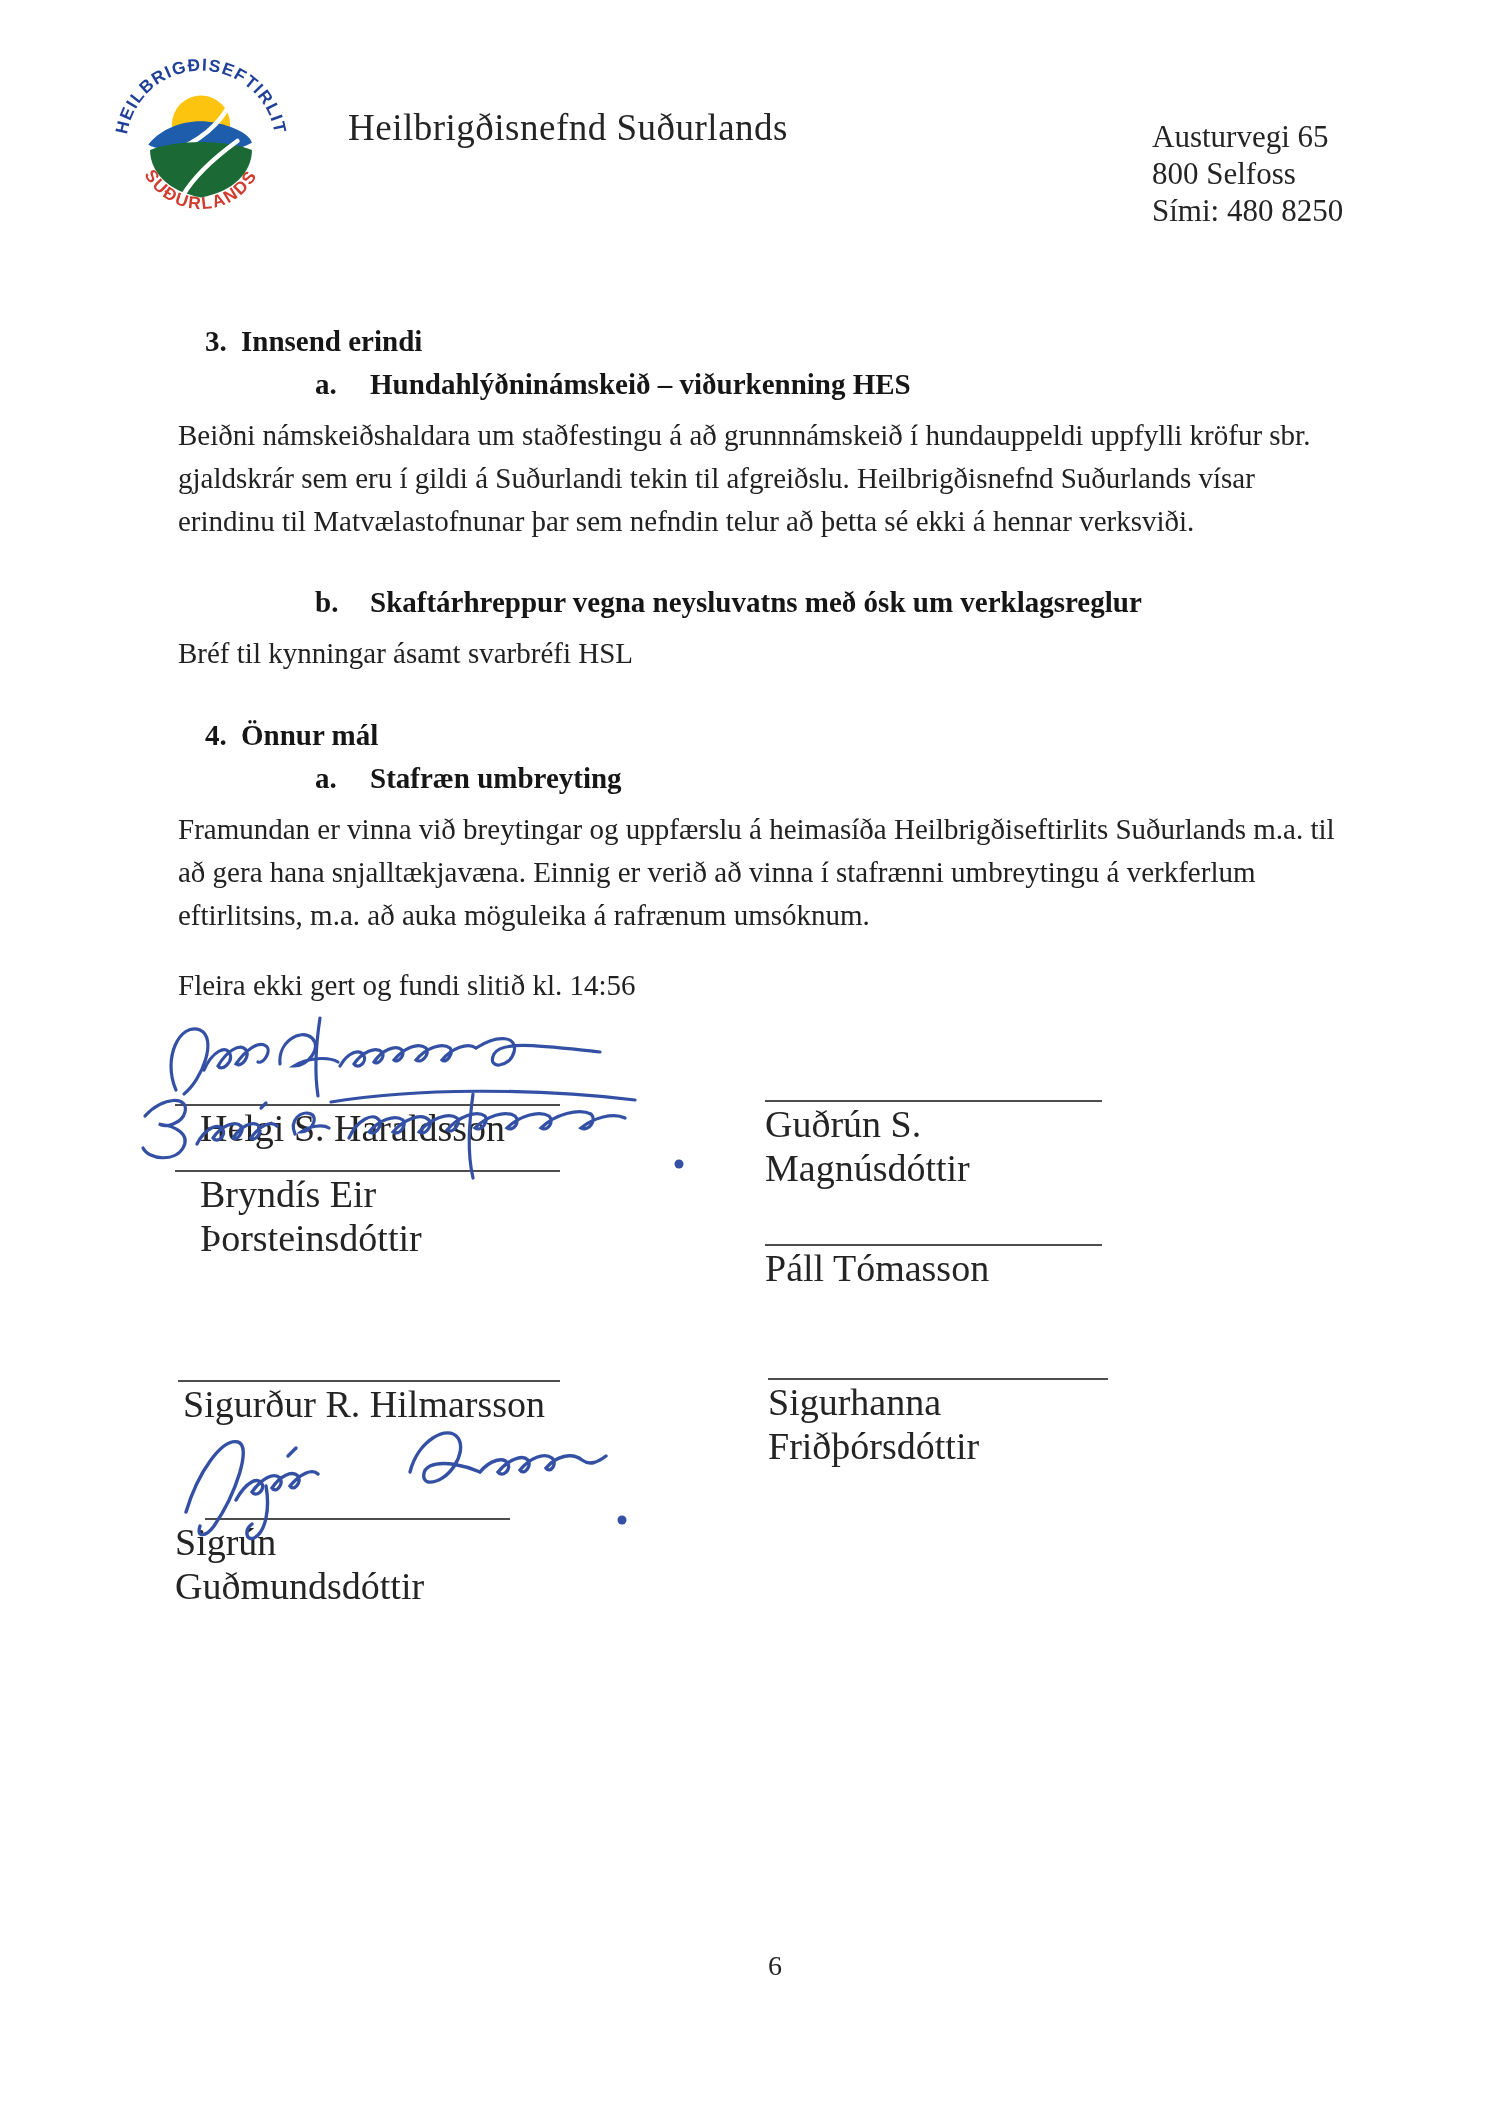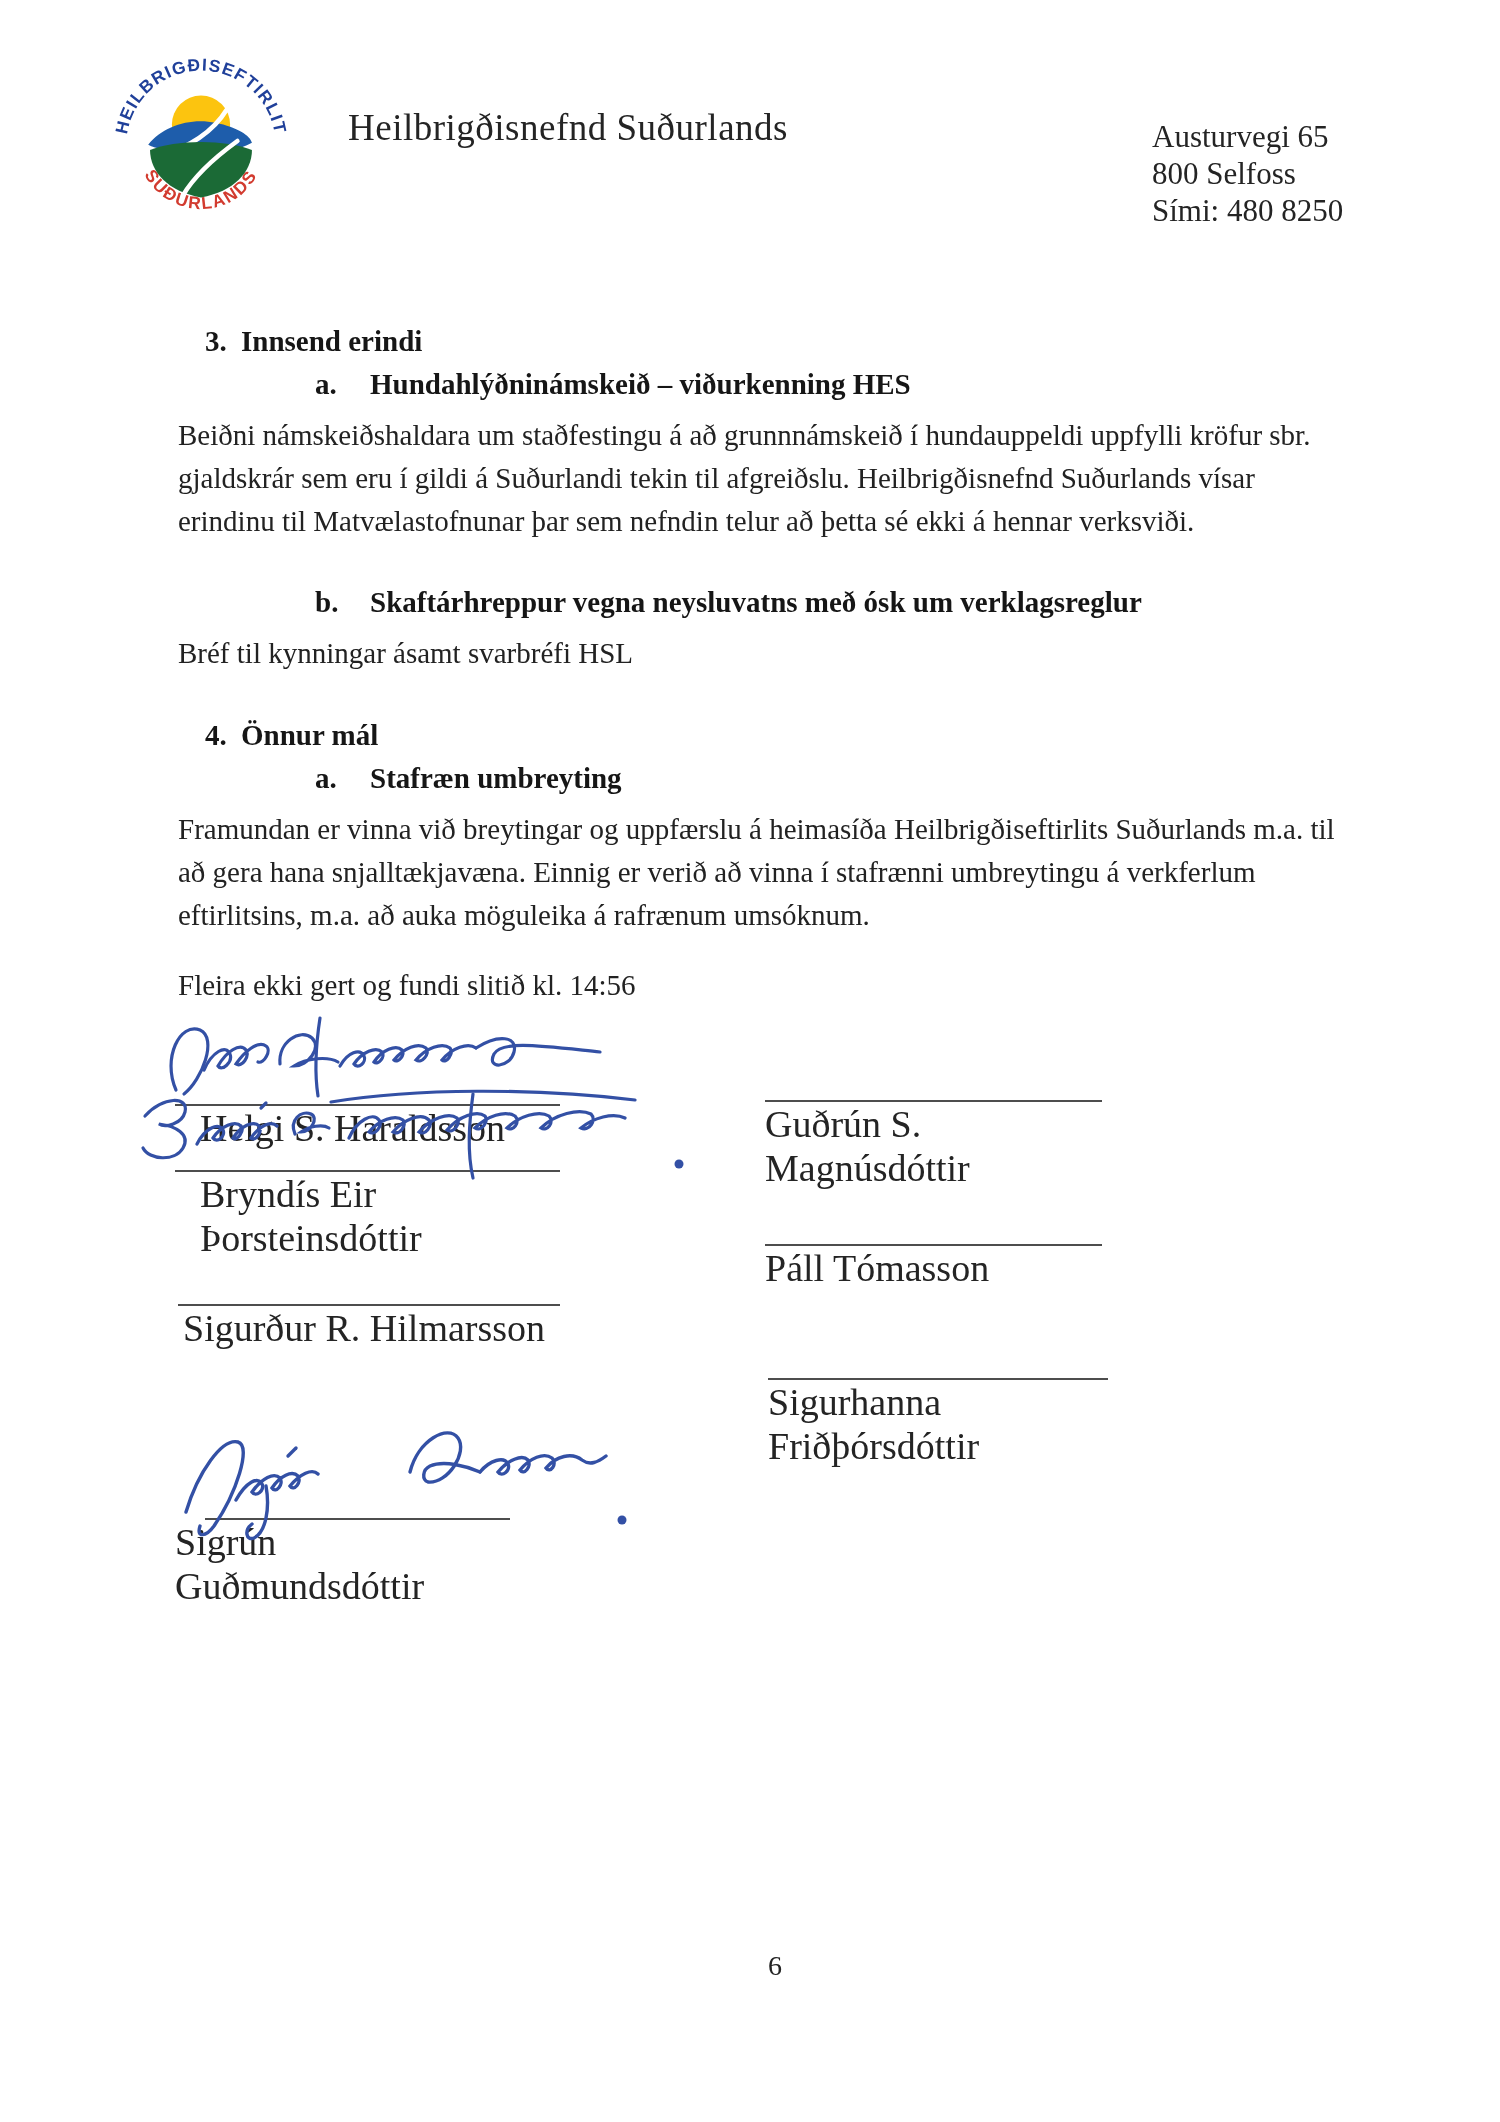--- a/index.html
+++ b/index.html
@@ -151,21 +151,21 @@
     </svg>
     <div class="rule"></div>
     <div class="name" style="margin-left:25px;">Bryndís Eir Þorsteinsdóttir</div>
   </div>
 
   <div class="sig" style="left:765px; top:1244px; width:337px;">
     <div class="rule"></div>
     <div class="name">Páll Tómasson</div>
   </div>
 
-  <div class="sig" style="left:178px; top:1304px; width:382px;">
+  <div class="sig" style="left:178px; top:1380px; width:382px;">
     <div class="rule"></div>
     <div class="name" style="margin-left:5px;">Sigurður R. Hilmarsson</div>
   </div>
 
   <div class="sig" style="left:768px; top:1378px; width:340px;">
     <div class="rule"></div>
     <div class="name">Sigurhanna Friðþórsdóttir</div>
   </div>
 
   <div class="sig" style="left:205px; top:1518px; width:305px;">

